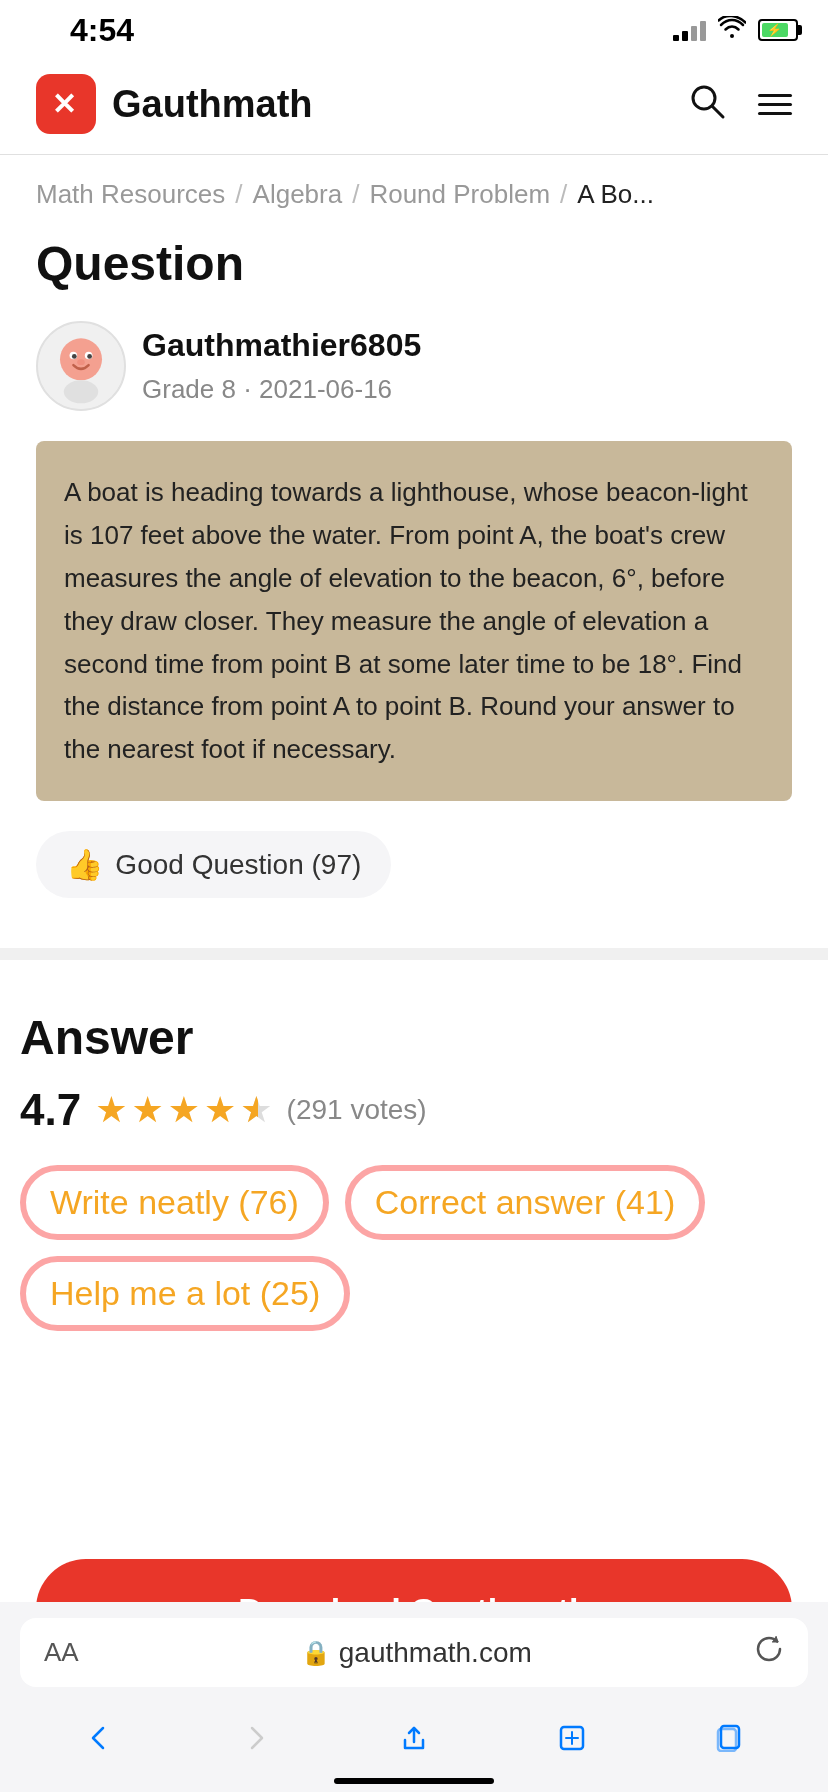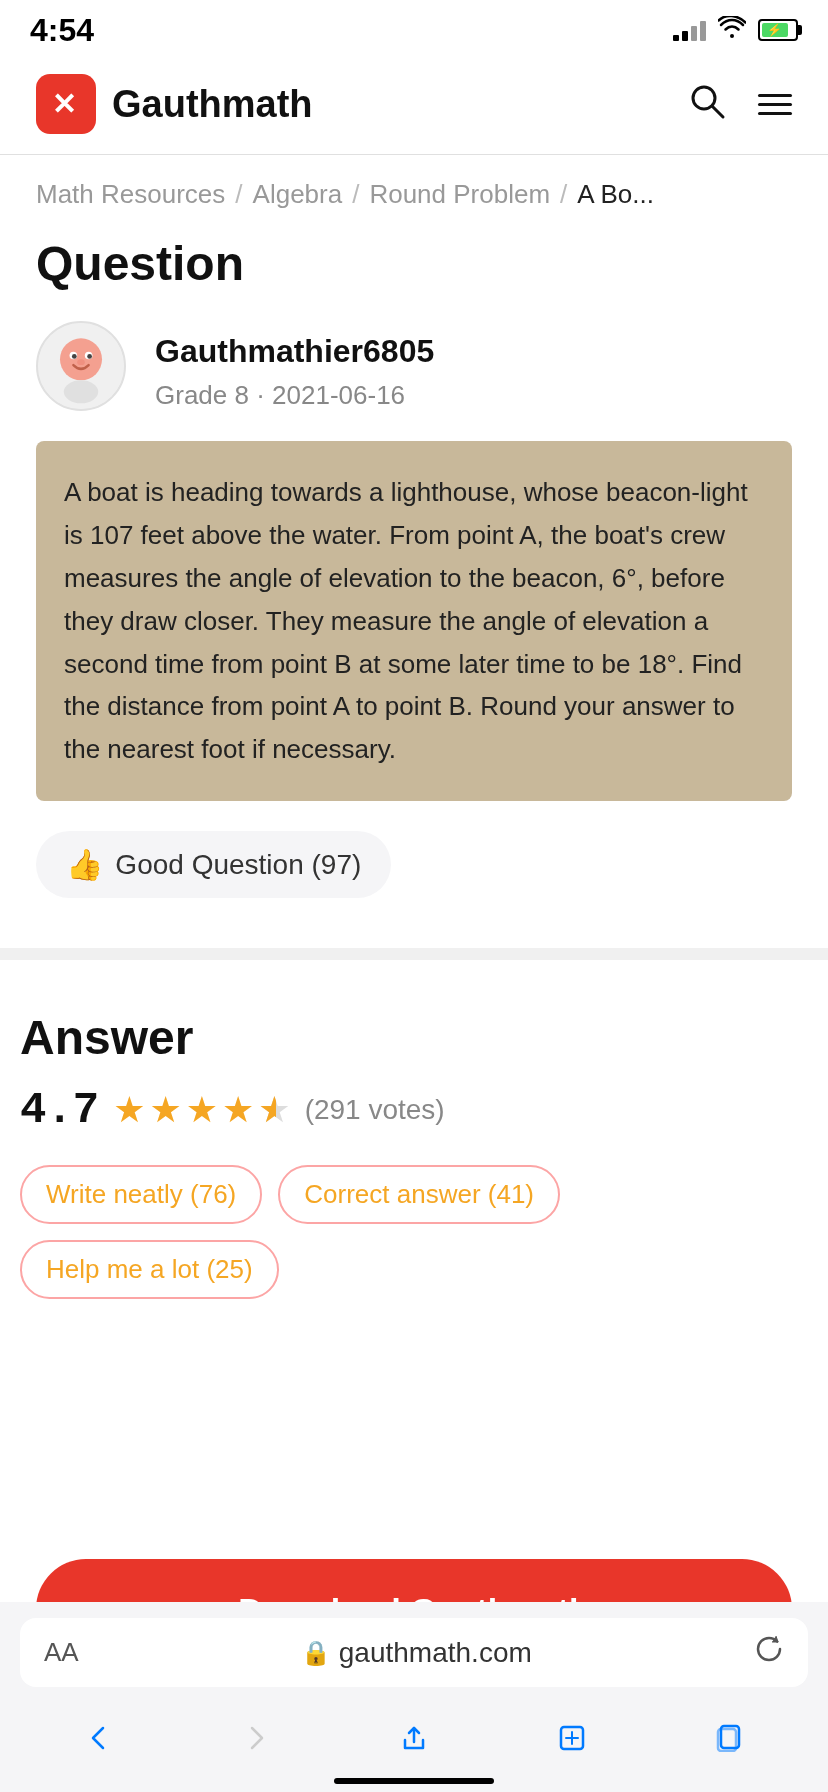--- a/index.html
+++ b/index.html
@@ -19,20 +19,21 @@
       display: flex;
       justify-content: space-between;
       align-items: center;
       padding: 14px 30px 8px 30px;
       height: 54px;
     }
     .status-time {
       font-size: 32px;
       font-weight: 600;
       color: #000;
+      margin-left: 40px;
     }
     .status-icons {
       display: flex;
       align-items: center;
       gap: 12px;
     }
     .signal-bars {
       display: flex;
       align-items: flex-end;
       gap: 3px;
@@ -190,22 +191,22 @@
     .section-title {
       font-size: 48px;
       font-weight: 700;
       color: #111;
       margin-bottom: 30px;
     }
 
     
     .user-info {
       display: flex;
-      align-items: flex-end;
-      gap: 29px;
+      align-items: center;
+      gap: 16px;
       margin-bottom: 30px;
     }
     .avatar {
       width: 90px;
       height: 90px;
       border-radius: 50%;
       background: #f0f0f0;
       border: 2px solid #e0e0e0;
       overflow: hidden;
       display: flex;
@@ -281,21 +282,20 @@
     .rating-row {
       display: flex;
       align-items: center;
       gap: 14px;
       margin-bottom: 30px;
     }
     .rating-number {
       font-size: 44px;
       font-weight: 700;
       color: #111;
-      font-family: Liberation Mono, monospace;
     }
     .stars {
       display: flex;
       align-items: center;
       gap: 4px;
     }
     .star {
       font-size: 36px;
       color: #F5A623;
     }
@@ -309,24 +309,24 @@
     }
 
     
     .tags-row {
       display: flex;
       flex-wrap: wrap;
       gap: 16px;
       margin-bottom: 16px;
     }
     .tag {
-      border: 2px solid #fca5a5;
+      border: 6px solid #fca5a5;
       border-radius: 40px;
       padding: 12px 24px;
-      font-size: 26px;
+      font-size: 34px;
       color: #F5A623;
       background: #fff;
     }
 
     
     .download-btn-container {
       position: fixed;
       bottom: 130px;
       left: 0;
       right: 0;

